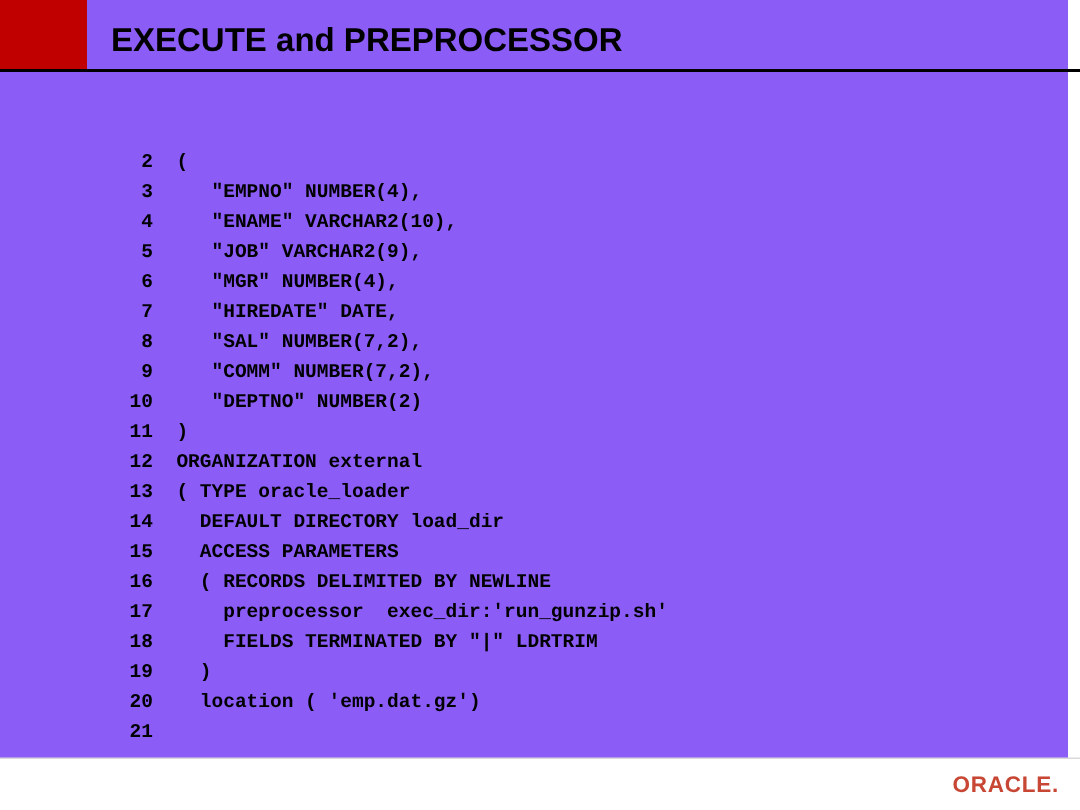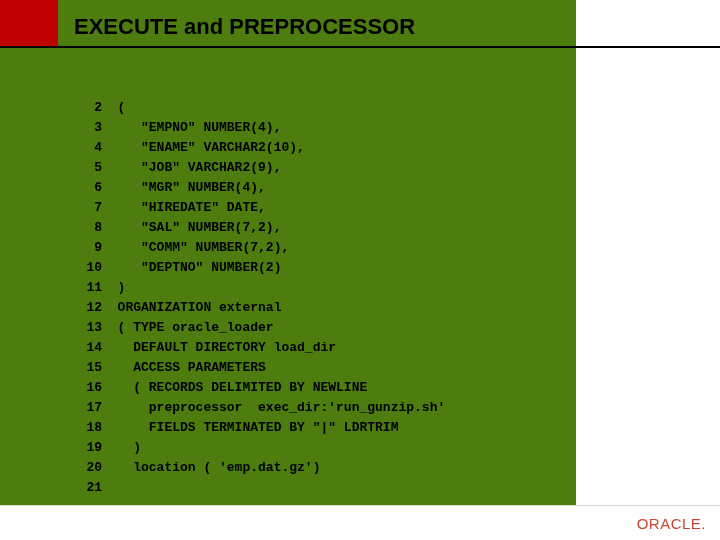--- a/index.html
+++ b/index.html
@@ -6,23 +6,23 @@
     margin: 0;
     padding: 0;
     width: 720px;
     height: 540px;
     background: #ffffff;
     font-family: Arial, Helvetica, sans-serif;
     overflow: hidden;
   }
   .slide {
     position: relative;
-    width: 576px;
+    width: 712px;
     height: 540px;
-    background: #4d7c0f;
+    background: #8b5cf6;
   }
   .red-block {
     position: absolute;
     top: 0;
     left: 0;
     width: 58px;
     height: 46px;
     background: #c00000;
   }
   .top-rule {
@@ -76,21 +76,21 @@
     width: 720px;
     height: 1px;
     background: #d9d9d9;
   }
   .oracle-logo {
     position: absolute;
     right: 14px;
     bottom: 8px;
     font-family: Arial, Helvetica, sans-serif;
     font-size: 15px;
-    font-weight: normal;
+    font-weight: bold;
     letter-spacing: 0.5px;
     color: #c74634;
   }
   .oracle-logo .dot {
     color: #c74634;
   }
 </style>
 </head>
 <body>
 

